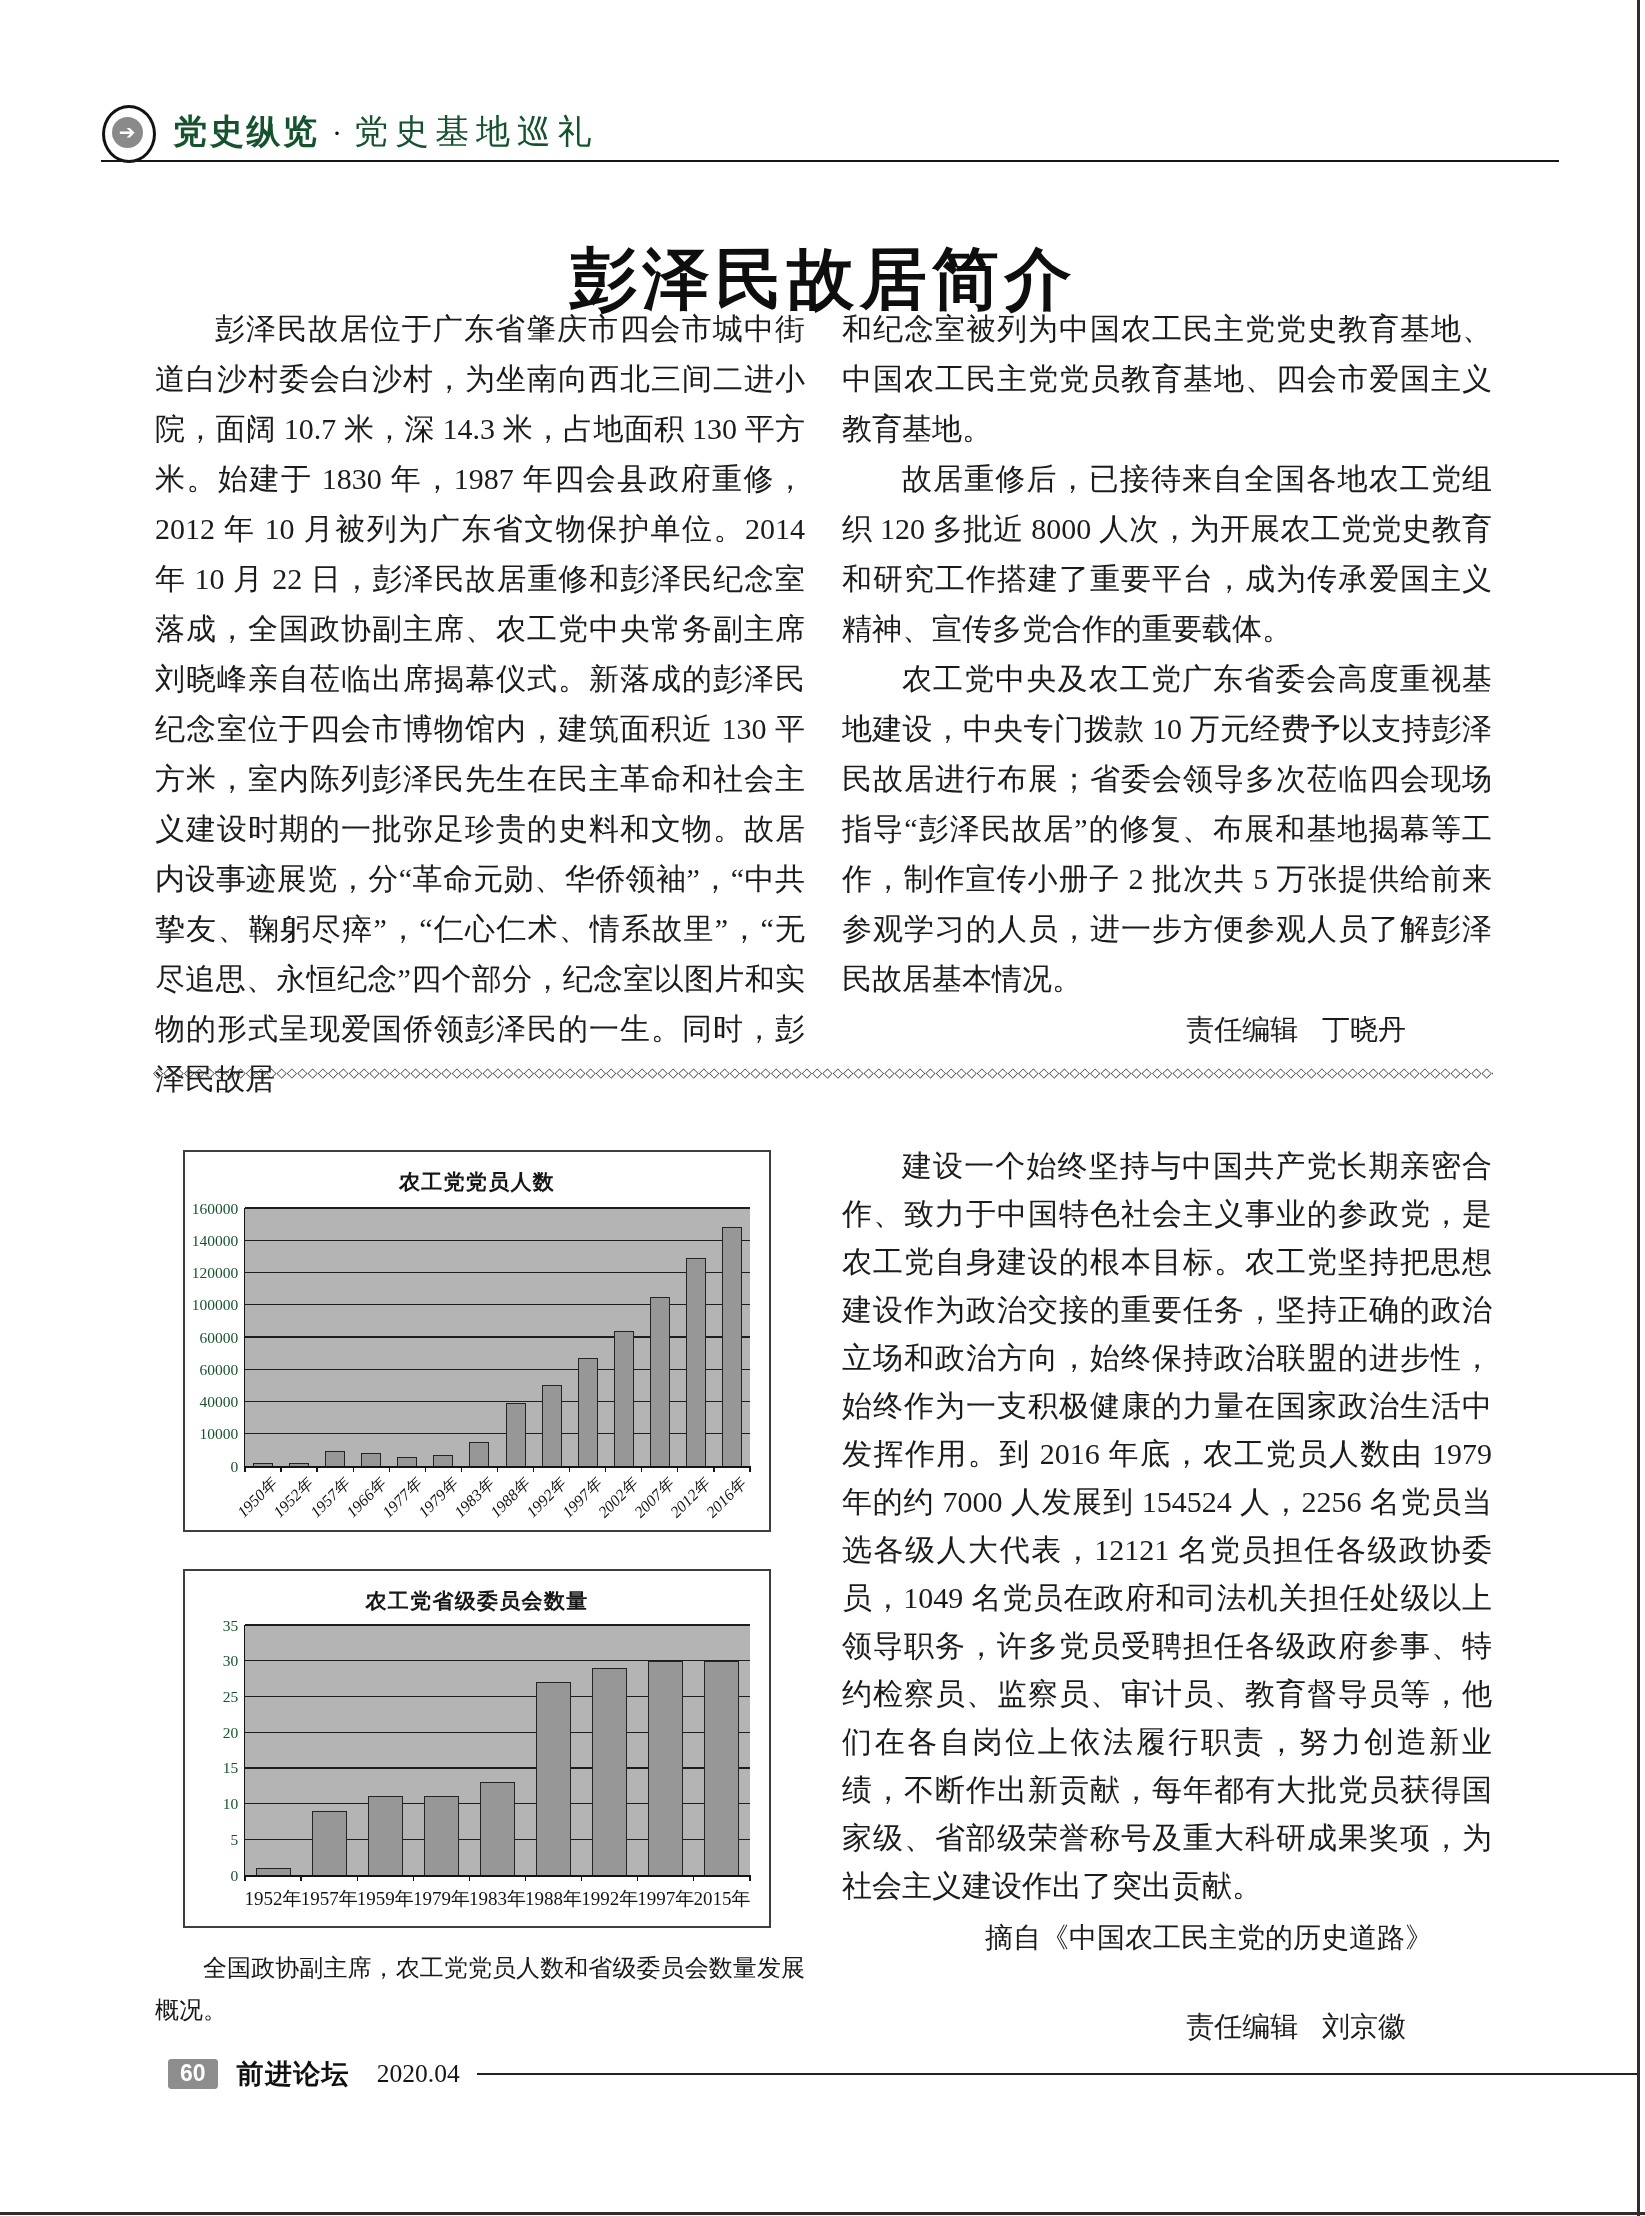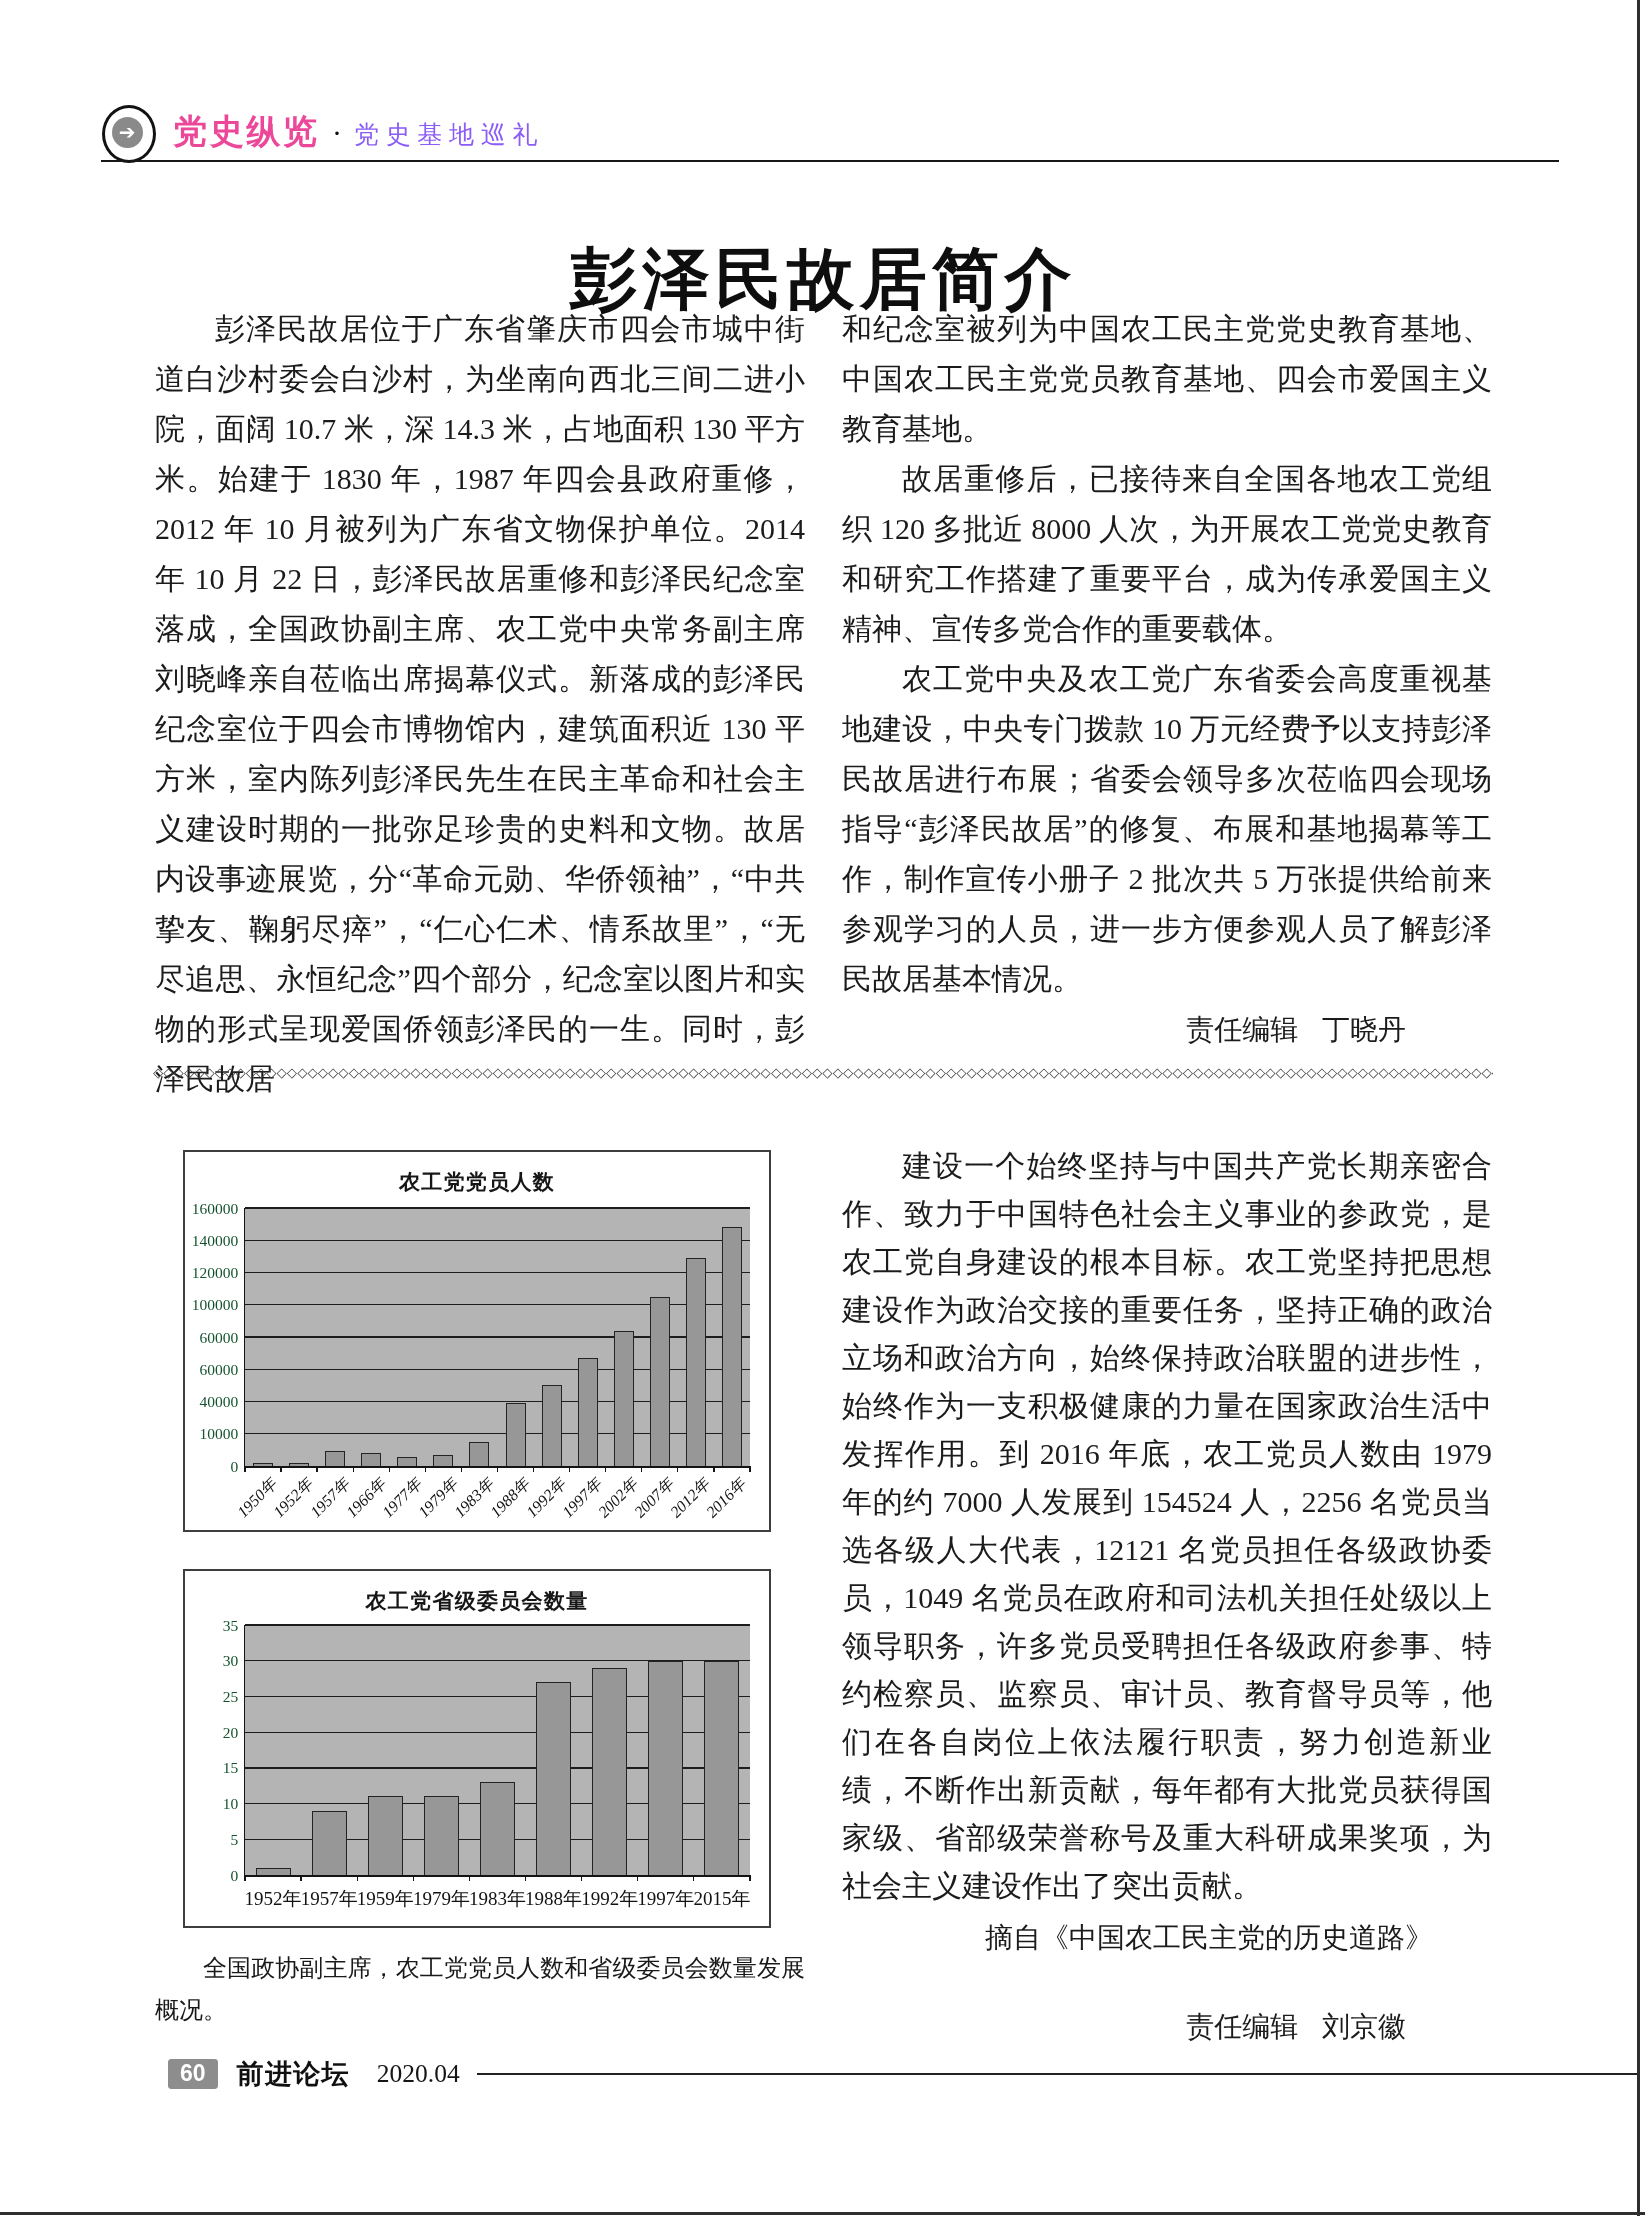--- a/index.html
+++ b/index.html
@@ -6,23 +6,23 @@
   body{
     width:1645px;height:2216px;position:relative;background:#ffffff;overflow:hidden;
     font-family:"Liberation Serif","DejaVu Serif",serif;color:#1b1b1b;
   }
 
   
   .hdr-icon{position:absolute;left:102px;top:105px;width:48px;height:52px;border:3.4px solid #121212;border-radius:50%;background:#fff;}
   .hdr-icon-inner{position:absolute;left:6.7px;top:8.7px;width:31px;height:31px;border-radius:50%;background:#8a8a8a;display:flex;align-items:center;justify-content:center;}
   .hdr-icon-arrow{color:#ffffff;font-size:20px;font-weight:bold;font-family:"DejaVu Sans",sans-serif;line-height:1;}
   .hdr-text{position:absolute;left:173px;top:109px;white-space:nowrap;}
-  .hdr-section{font-family:"Liberation Sans","DejaVu Sans",sans-serif;font-weight:900;font-size:34px;letter-spacing:2.7px;color:#ec4899;}
+  .hdr-section{font-family:"Liberation Sans","DejaVu Sans",sans-serif;font-weight:900;font-size:34px;letter-spacing:2.7px;color:#14532d;}
   .hdr-sep{font-size:30px;margin:0 9.4px;color:#111;}
-  .hdr-sub{font-size:25px;letter-spacing:6.7px;color:#8b5cf6;}
+  .hdr-sub{font-size:34px;letter-spacing:6.7px;color:#14532d;}
   .hdr-rule{position:absolute;left:101px;top:160px;width:1458px;height:2px;background:#161616;}
 
   
   .page-title{position:absolute;left:155px;top:189px;width:1337px;text-align:center;
     font-family:"Liberation Sans","DejaVu Sans",sans-serif;font-weight:900;font-size:67px;letter-spacing:5.4px;color:#0e0e0e;}
 
   
   .col{position:absolute;width:650px;font-size:30px;line-height:50px;text-align:justify;}
   .para{margin:0;text-indent:2em;}
   .para.noindent{text-indent:0;}

